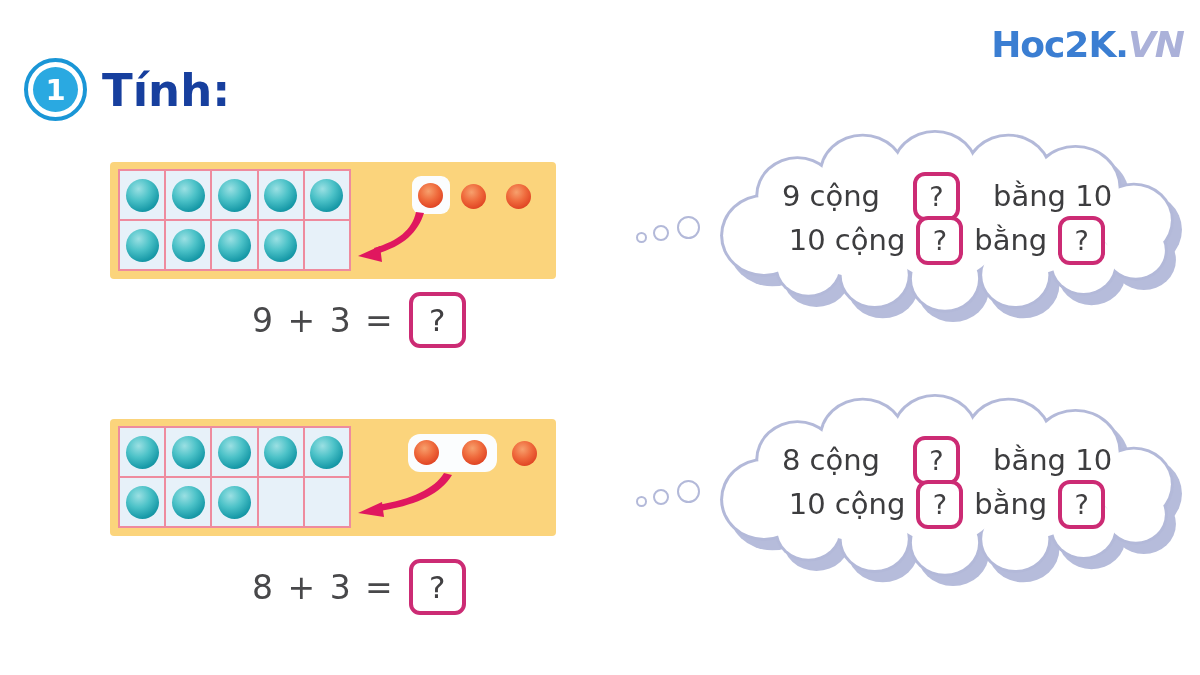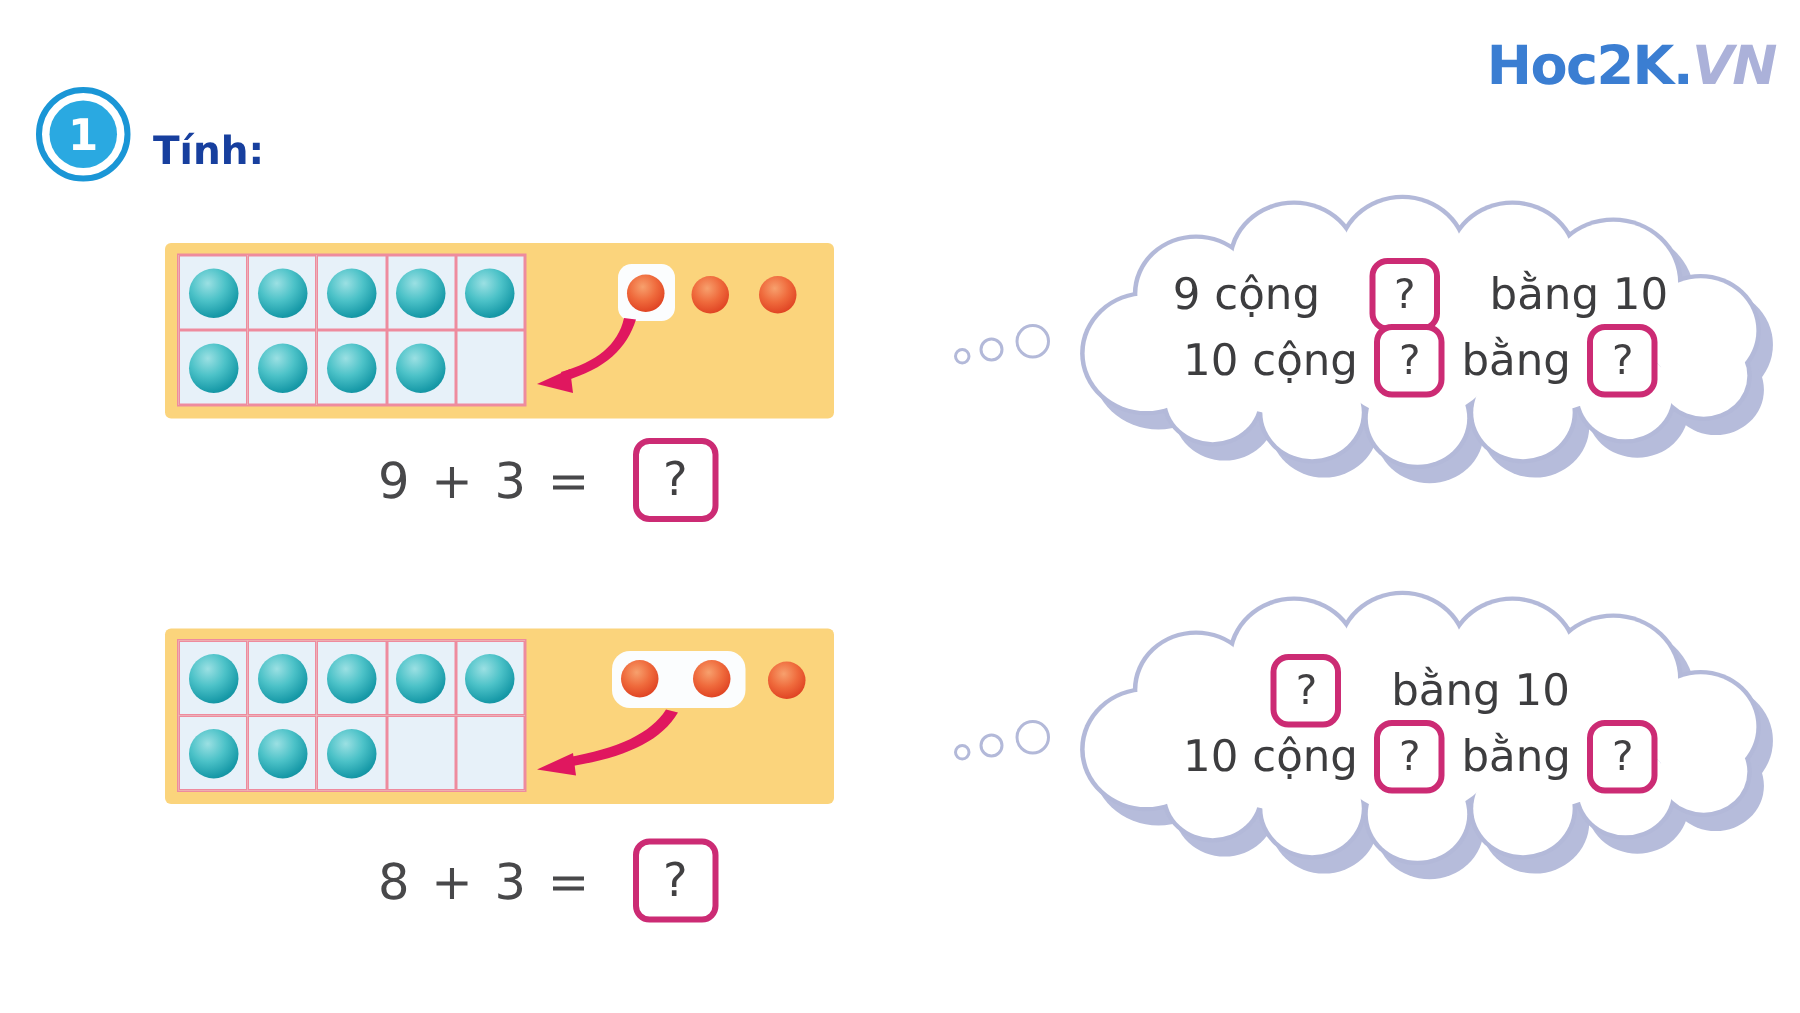--- a/index.html
+++ b/index.html
@@ -8,38 +8,38 @@
   .page { position:relative; width:1200px; height:675px; background:#ffffff; }
 
   
   .logo { position:absolute; top:24px; right:16px; font-size:36px; font-weight:bold; letter-spacing:-1px; }
   .logo .lg-blue { color:#3b7ed2; }
   .logo .lg-vn { color:#abb1d9; font-style:italic; }
   .badge { position:absolute; left:24px; top:58px; width:63px; height:63px; border:4px solid #1a96d6;
            border-radius:50%; background:#ffffff; display:flex; align-items:center; justify-content:center; }
   .badge-inner { width:45px; height:45px; border-radius:50%; background:#2aa9e1; color:#ffffff;
            font-size:29px; font-weight:bold; display:flex; align-items:center; justify-content:center; }
-  .title { position:absolute; left:102px; top:86px; font-size:26px; font-weight:bold; color:#173f9e; }
+  .title { position:absolute; left:102px; top:64px; font-size:45px; font-weight:bold; color:#173f9e; }
 
   
   .panel { position:absolute; left:110px; width:446px; height:117px; background:#fbd47c; border-radius:4px; }
   .panel.p1 { top:162px; } .panel.p2 { top:419px; }
   .tenframe { position:absolute; left:8px; top:7px; width:233px; height:102px;
               display:grid; grid-template-columns:repeat(5,1fr); grid-template-rows:repeat(2,1fr);
               border:1px solid #ee8b9e; }
   .cell { background:#e7f1f9; border:1px solid #ee8b9e; display:flex; align-items:center; justify-content:center; }
   .dot { width:33px; height:33px; border-radius:50%;
          background:radial-gradient(circle at 38% 30%, #9be0e3 0%, #4cc2c8 38%, #189aa8 72%, #0c7f8e 100%); }
   .dot-red { position:absolute; width:25px; height:25px; border-radius:50%;
          background:radial-gradient(circle at 42% 33%, #f7a06d 0%, #ef6a3c 42%, #df4222 78%, #c53016 100%); }
   .hl-square { position:absolute; background:#fbfdfe; border-radius:9px; }
   .arrow-svg { position:absolute; }
 
   
-  .eq-row { position:absolute; left:252px; height:58px; display:flex; align-items:center; gap:27px; }
+  .eq-row { position:absolute; left:252px; height:58px; display:flex; align-items:center; gap:14px; }
   .eq1 { top:291px; } .eq2 { top:558px; }
   .eq-text { font-size:33px; color:#48484a; letter-spacing:2px; }
   .ans-box { width:57px; height:56px; border:4px solid #cc2b74; border-radius:11px; background:#ffffff;
              display:flex; align-items:center; justify-content:center; font-size:31px; color:#414042; }
 
   
   .bubble { position:absolute; left:628px; width:564px; height:202px; }
   .bubble.b1 { top:126px; } .bubble.b2 { top:390px; }
   .tail-dot { position:absolute; border:2px solid #b3b9d9; background:#ffffff; border-radius:50%; }
   .t1 { left:8px;  top:106px; width:11px; height:11px; }
@@ -282,20 +282,21 @@
           <circle cx="312" cy="156" r="33"></circle>
           <circle cx="242" cy="160" r="33"></circle>
           <circle cx="172" cy="156" r="33"></circle>
           <circle cx="106" cy="146" r="31"></circle>
           <circle cx="150" cy="102" r="55"></circle>
           <circle cx="240" cy="100" r="61"></circle>
           <circle cx="330" cy="100" r="55"></circle>
       </g>
     </svg>
     <div class="bubble-row row1">
+      <span class="bubble-text">8 cộng</span>
       <div class="q-box">?</div>
       <span class="bubble-text">bằng 10</span>
     </div>
     <div class="bubble-row row2">
       <span class="bubble-text">10 cộng</span>
       <div class="q-box">?</div>
       <span class="bubble-text">bằng</span>
       <div class="q-box">?</div>
     </div>
   </div>

